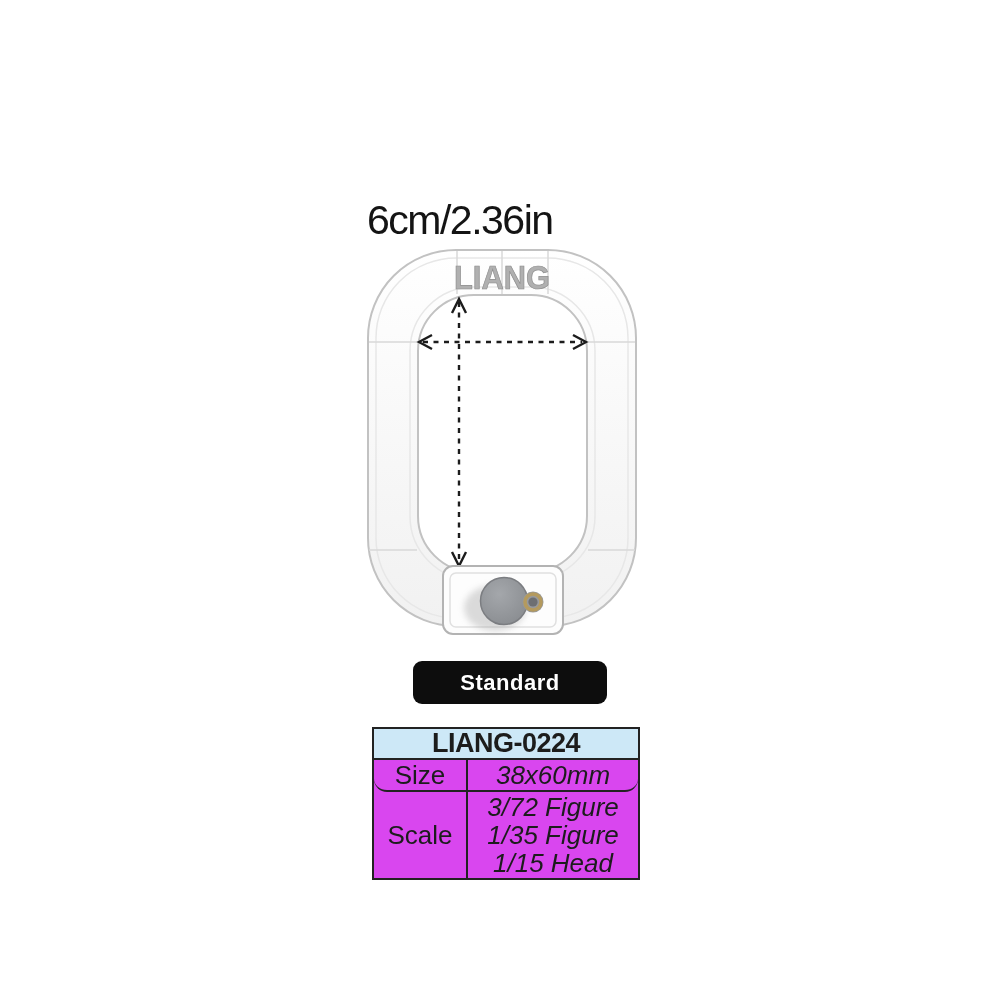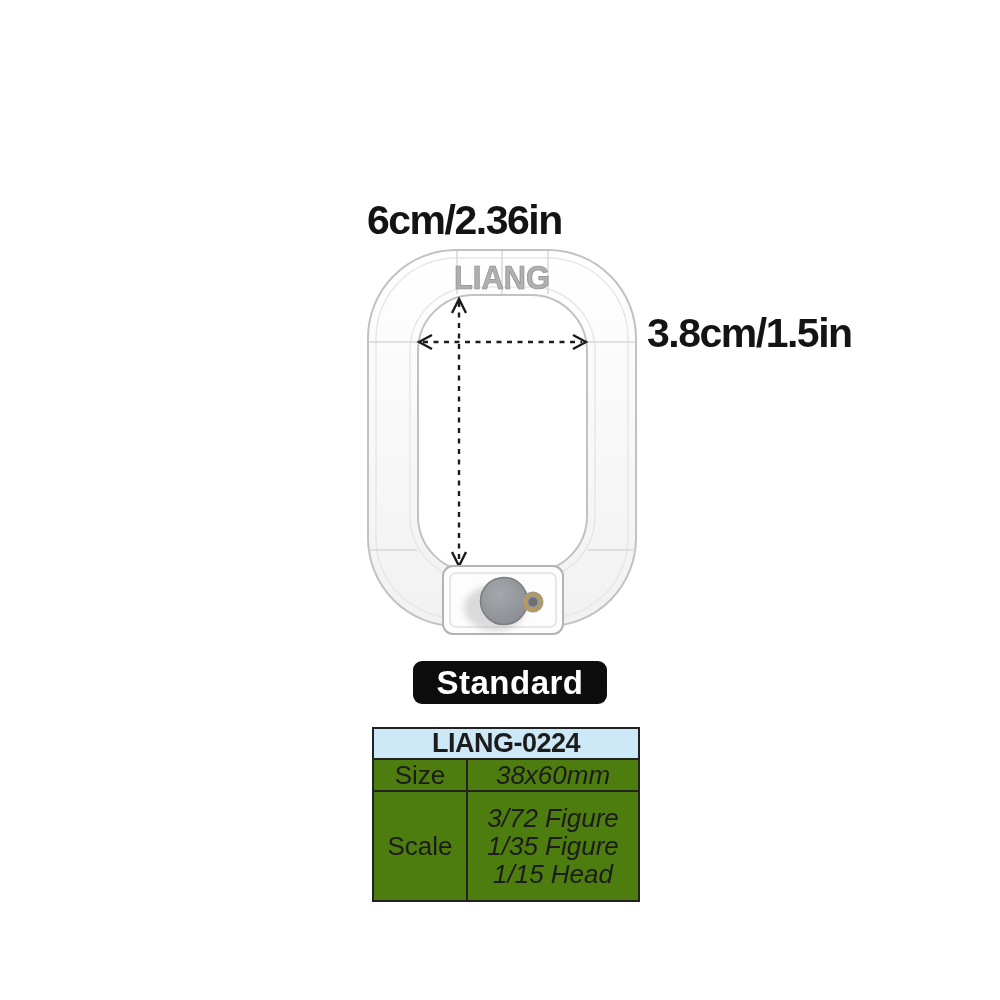--- a/index.html
+++ b/index.html
@@ -10,63 +10,63 @@
     height: 1000px;
     background: #ffffff;
     overflow: hidden;
   }
   .illus {
     position: absolute;
     left: 0; top: 0;
   }
   .dim-label {
     position: absolute;
-    font-weight: bold;
+    font-weight: normal;
     font-size: 41px;
     letter-spacing: -1.5px;
     color: #141414;
     line-height: 44px;
     white-space: nowrap;
   }
   .dim-label.width  { left: 367px; top: 198px; }
   .dim-label.height { left: 647px; top: 311px; }
   .badge {
     position: absolute;
     left: 413px; top: 661px;
     width: 194px; height: 43px;
     background: #0d0d0d;
     border-radius: 9px;
     display: flex; align-items: center; justify-content: center;
     color: #ffffff;
     font-weight: bold;
-    font-size: 33px;
+    font-size: 22px;
     letter-spacing: 0.5px;
   }
   .spec-table {
     position: absolute;
     left: 372px; top: 727px;
     width: 268px;
     box-sizing: border-box;
     border: 2px solid #222222;
-    background: #4d7c0f;
+    background: #d946ef;
     font-size: 26px;
     color: #1c1c1c;
   }
   .t-header {
     height: 29px;
     background: #cde8f7;
     border-bottom: 2px solid #222222;
     display: flex; align-items: center; justify-content: center;
     font-weight: bold;
     font-size: 27px;
     letter-spacing: -0.5px;
   }
-  .t-row { display: flex; }
+  .t-row { display: flex; border-radius: 13px; }
   .t-row.size  { height: 30px; border-bottom: 2px solid #222222; }
-  .t-row.scale { height: 108px; }
+  .t-row.scale { height: 86px; }
   .t-label {
     width: 92px;
     border-right: 2px solid #222222;
     display: flex; align-items: center; justify-content: center;
   }
   .t-value {
     flex: 1;
     display: flex; flex-direction: column;
     align-items: center; justify-content: center;
     line-height: 28px;
@@ -127,21 +127,20 @@
       <rect x="450" y="573" width="106" height="54" rx="6" fill="none" stroke="#e0e0e0" stroke-width="1.5"></rect>
       <ellipse cx="495" cy="608" rx="31" ry="23" fill="#9a9a9a" opacity="0.35" filter="url(#soft)"></ellipse>
       <circle cx="504" cy="601" r="23.5" fill="url(#knobG)" stroke="#7b7d81" stroke-width="1.5"></circle>
       <circle cx="533" cy="602" r="10.5" fill="#97999c"></circle>
       <circle cx="533" cy="602" r="8" fill="none" stroke="#b49a5e" stroke-width="3.6"></circle>
       <circle cx="533" cy="602" r="4.6" fill="#6d6f72"></circle>
     </g>
   </svg>
 
   <div class="dim-label width">6cm/2.36in</div>
-  <div class="dim-label height">3.8cm/1.5in</div>
 
   <div class="badge">
     <span>Standard</span>
   </div>
 
   <div class="spec-table">
     <div class="t-header">LIANG-0224</div>
     <div class="t-row size">
       <div class="t-label">Size</div>
       <div class="t-value">38x60mm</div>

